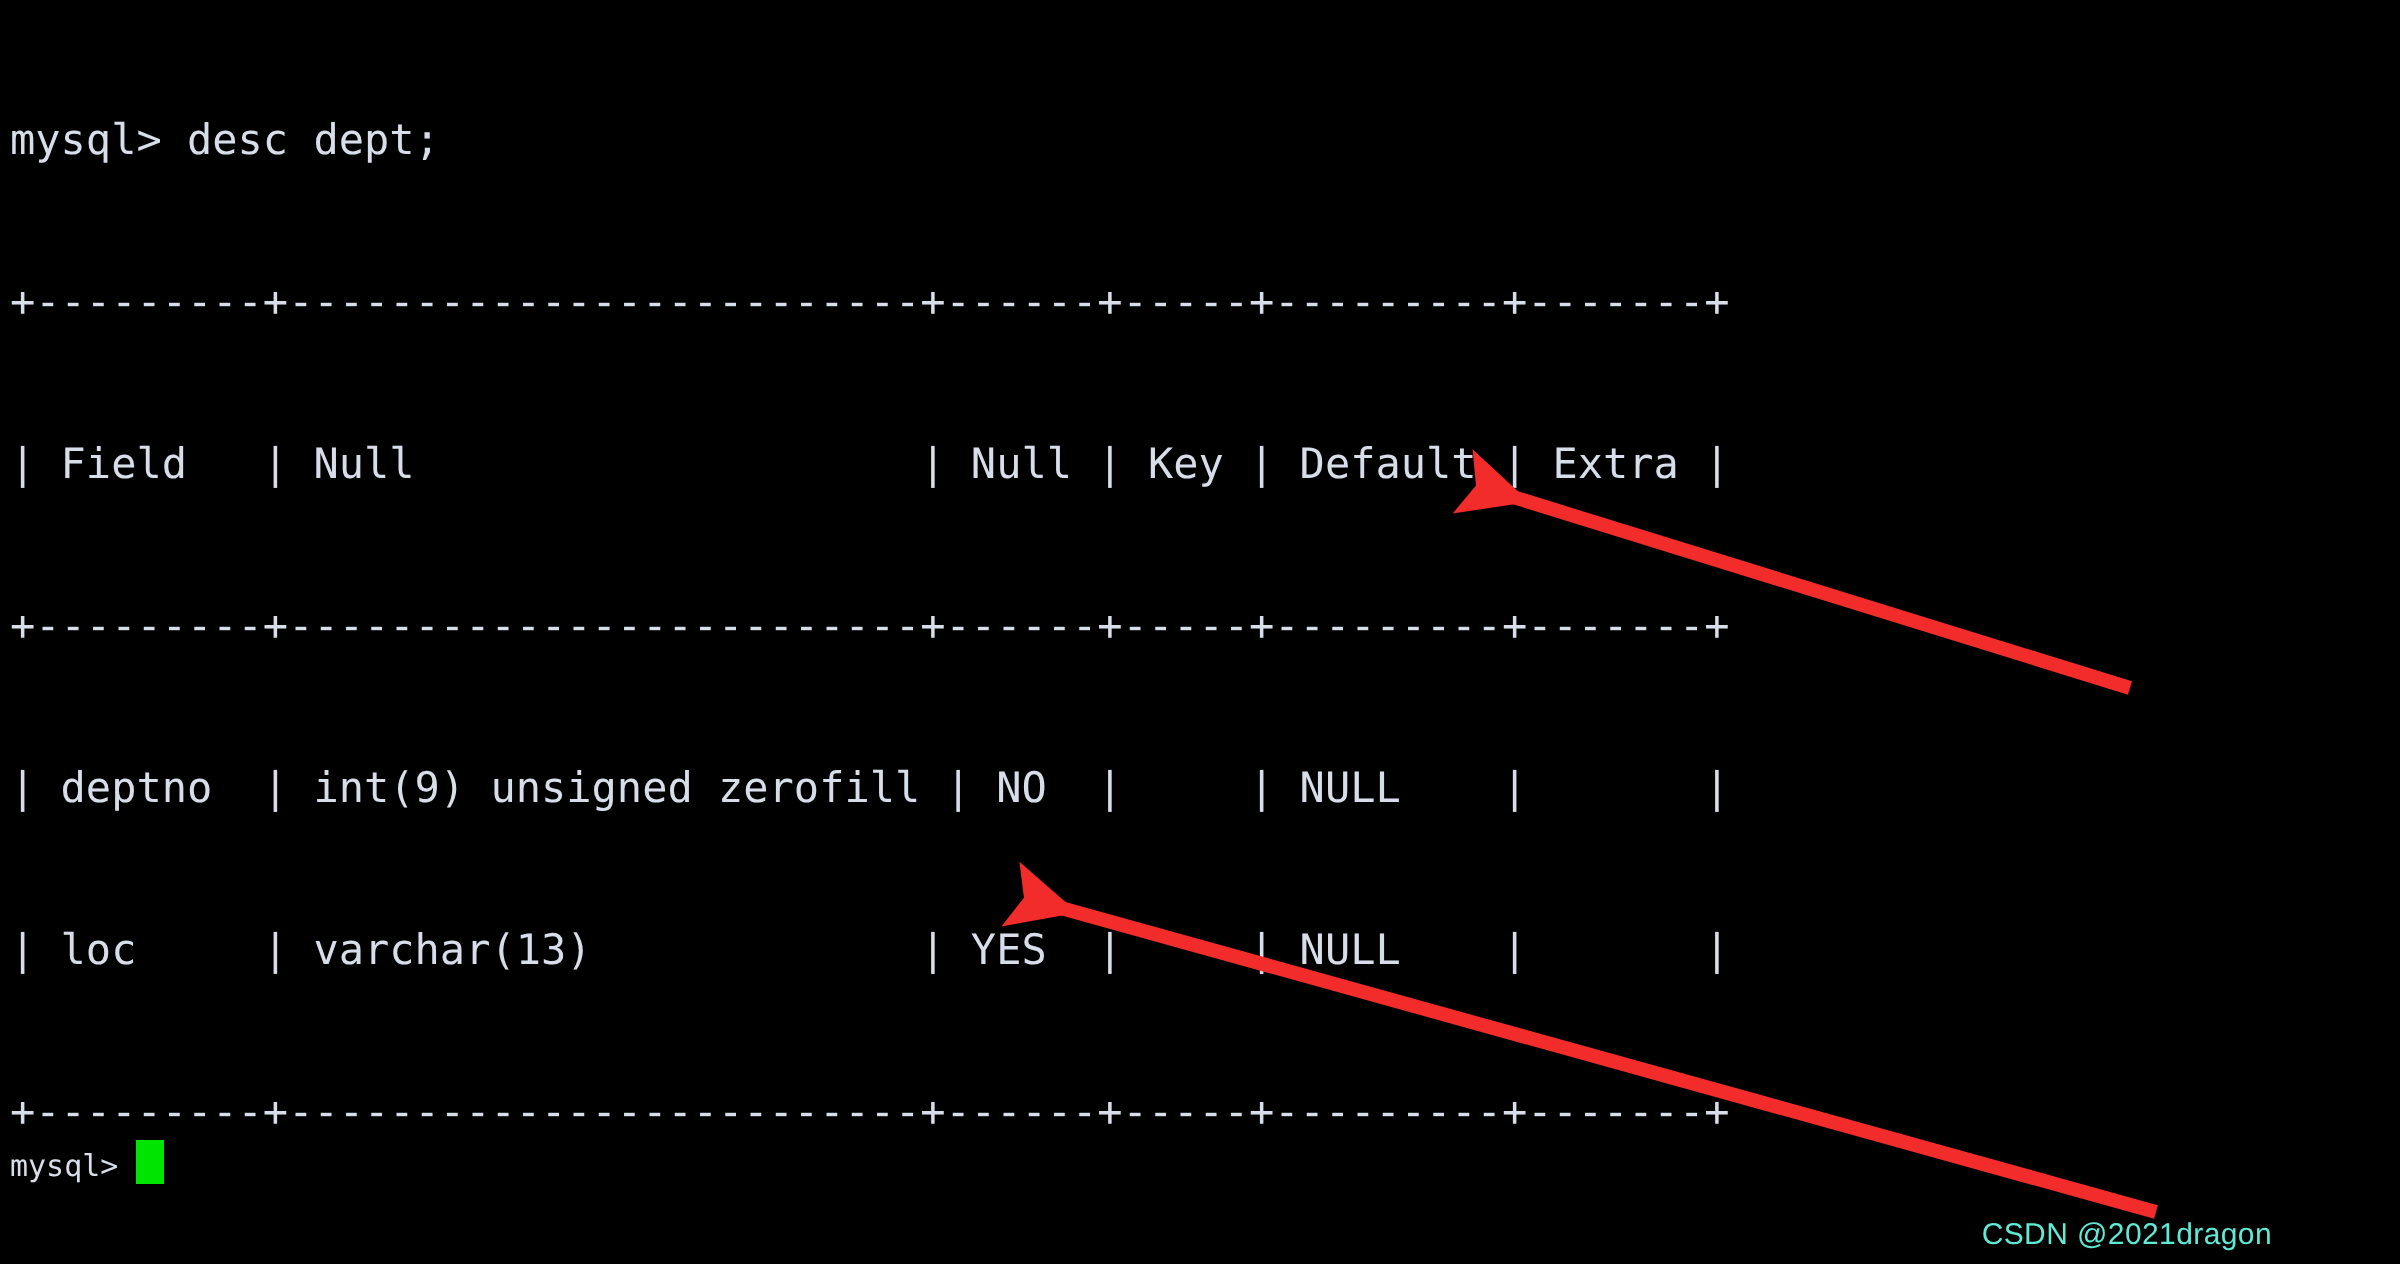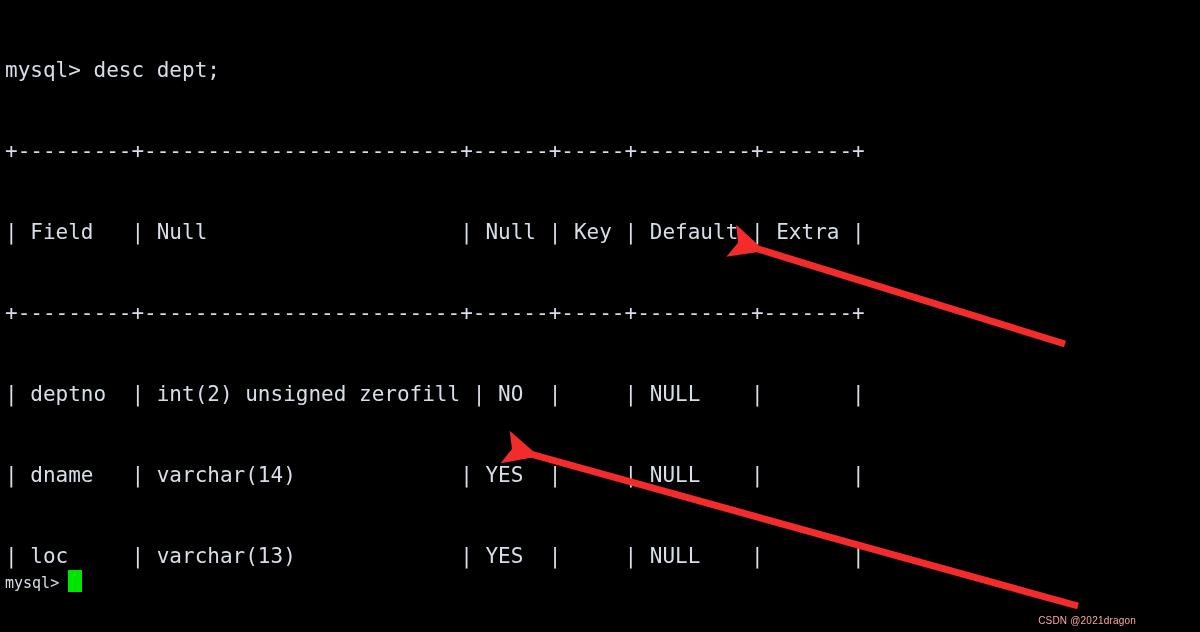--- a/index.html
+++ b/index.html
@@ -57,37 +57,36 @@
     top: 0;
     width: 1200px;
     height: 632px;
     pointer-events: none;
   }
   #watermark {
     position: absolute;
     right: 8px;
     bottom: 6px;
     font-family: "Liberation Sans", sans-serif;
-    font-size: 10px;
-    color: #fca5a5;
+    font-size: 15px;
+    color: #5eead4;
     letter-spacing: 0.2px;
   }
 </style>
 </head>
 <body>
 
 <div id="screen">
 
   <div id="terminal">
     <span class="line">mysql&gt; desc dept;</span>
     <span class="line">+---------+-------------------------+------+-----+---------+-------+</span>
     <span class="line">| Field   | Null                    | Null | Key | Default | Extra |</span>
     <span class="line">+---------+-------------------------+------+-----+---------+-------+</span>
-    <span class="line">| deptno  | int(2) unsigned zerofill | NO  |     | NULL    |       |</span>
-    <span class="line">| dname   | varchar(14)             | YES  |     | NULL    |       |</span>
+    <span class="line">| deptno  | int(9) unsigned zerofill | NO  |     | NULL    |       |</span>
     <span class="line">| loc     | varchar(13)             | YES  |     | NULL    |       |</span>
     <span class="line">+---------+-------------------------+------+-----+---------+-------+</span>
     
     
     
     
     
     
     
     

